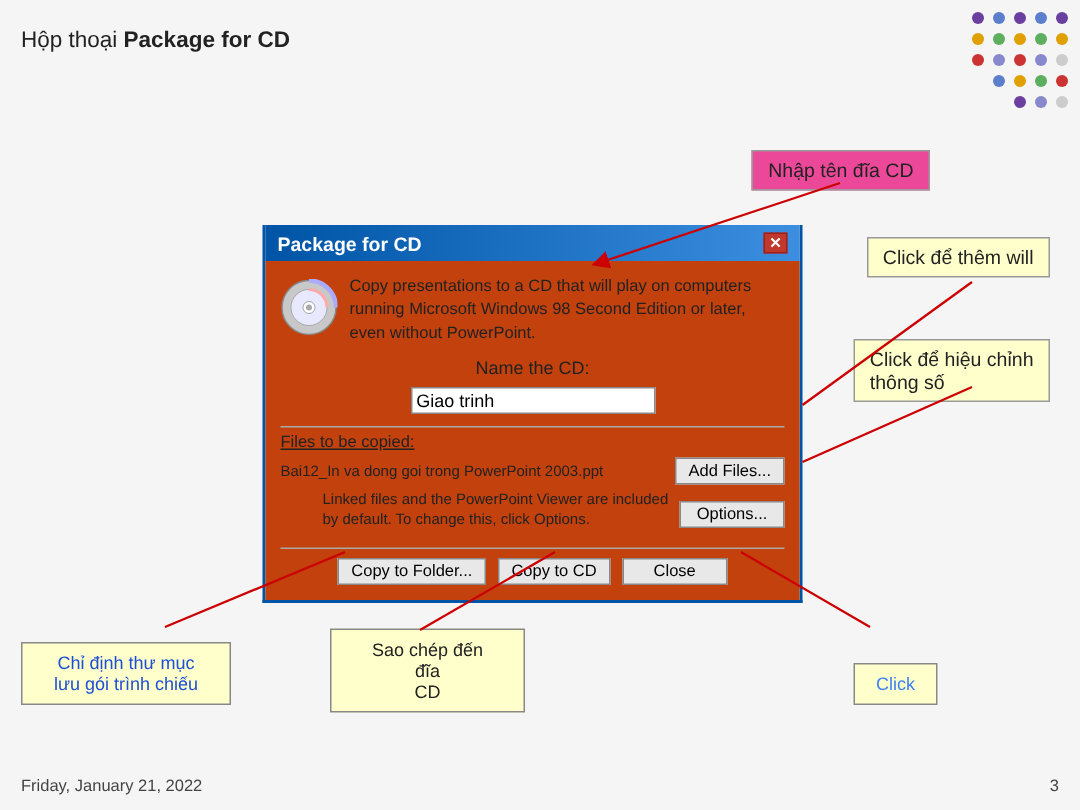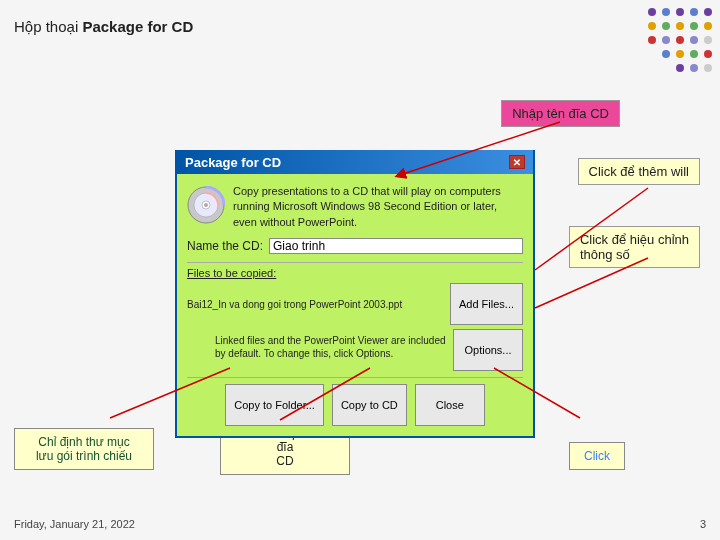--- a/index.html
+++ b/index.html
@@ -102,21 +102,21 @@
       height: 14px;
       font-size: 10px;
       cursor: pointer;
       display: flex;
       align-items: center;
       justify-content: center;
       font-weight: bold;
     }
     .dialog-body {
       padding: 10px;
-      background: #bef264;
+      background: #c2410c;
     }
     .dialog-top-section {
       display: flex;
       align-items: flex-start;
       gap: 8px;
       margin-bottom: 8px;
     }
     .cd-icon {
       width: 38px;
       height: 38px;
@@ -127,20 +127,21 @@
       font-size: 11px;
       color: #222;
       line-height: 1.4;
     }
     .dialog-name-row {
       display: flex;
       align-items: center;
       gap: 6px;
       margin-bottom: 8px;
       margin-top: 4px;
+      flex-direction: column;
     }
     .dialog-name-label {
       font-size: 12px;
       color: #222;
       white-space: nowrap;
     }
     .dialog-name-input {
       flex: 1;
       height: 16px;
       border: 1px solid #888;
@@ -166,21 +167,21 @@
       justify-content: space-between;
       margin-bottom: 4px;
     }
     .file-name {
       font-size: 10px;
       color: #222;
       flex: 1;
     }
     .dialog-btn {
       font-size: 11px;
-      padding: 14px 8px;
+      padding: 2px 8px;
       border: 1px solid #888;
       background: #e8e8e8;
       cursor: pointer;
       white-space: nowrap;
       min-width: 70px;
       text-align: center;
     }
     .linked-files-text {
       font-size: 10px;
       color: #222;
@@ -206,21 +207,21 @@
 
     
     .bottom-label-left {
       position: absolute;
       bottom: 70px;
       left: 14px;
       background: #ffffcc;
       border: 1px solid #888;
       padding: 6px 10px;
       font-size: 12px;
-      color: #14532d;
+      color: #1d4ed8;
       width: 140px;
       text-align: center;
     }
     .bottom-label-center {
       position: absolute;
       bottom: 65px;
       left: 220px;
       background: #ffffcc;
       border: 1px solid #888;
       padding: 6px 24px;

